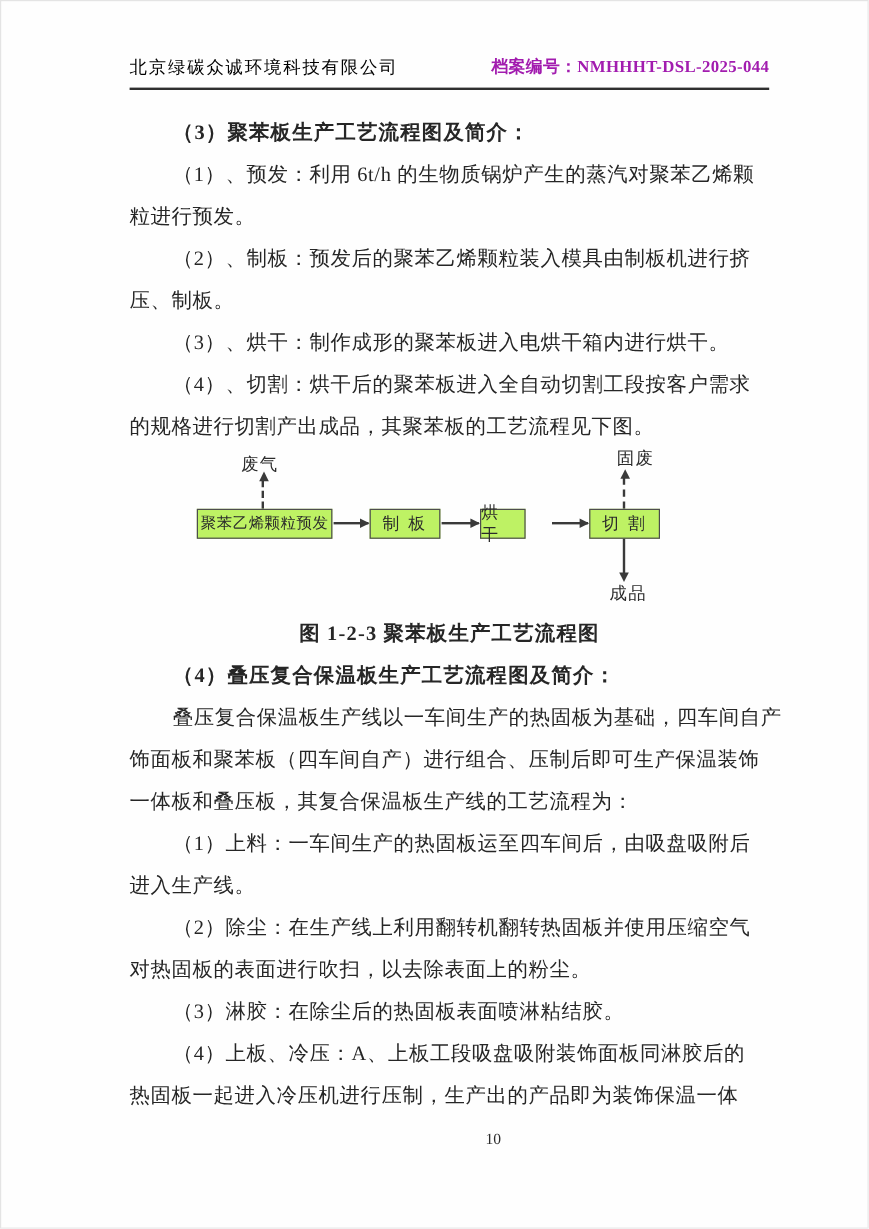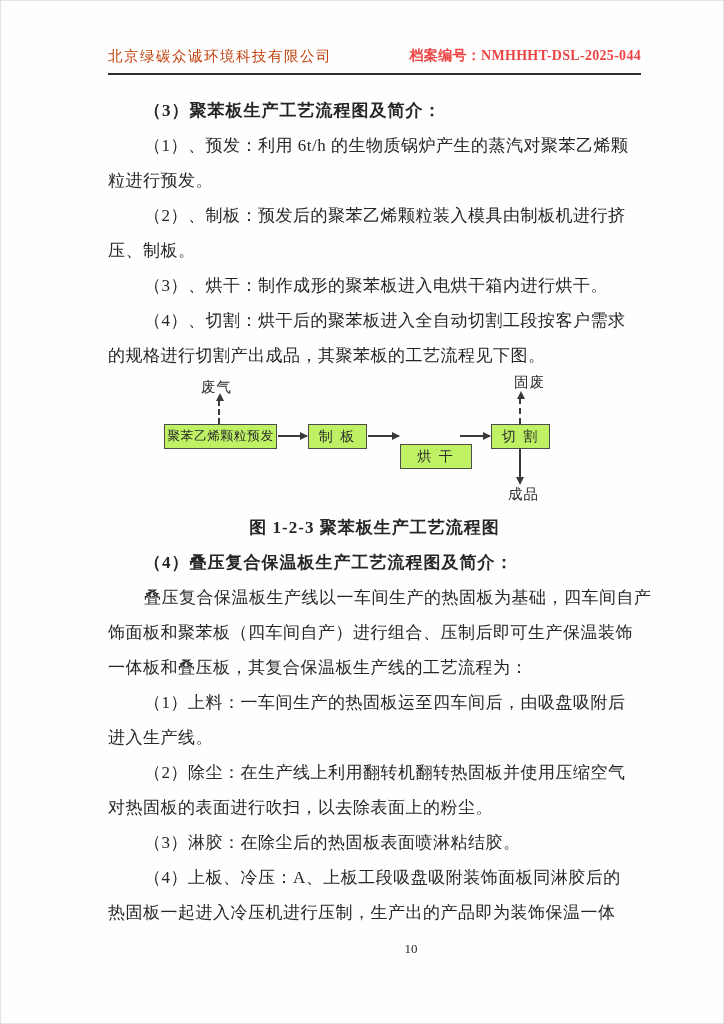--- a/index.html
+++ b/index.html
@@ -16,24 +16,24 @@
     border:1px solid #e4e4e4;
     background:#fefefe;
   }
   
   .header{
     position:absolute;left:107px;top:46px;width:533px;height:26px;
     border-bottom:2px solid #2f2f2f;
     display:flex;justify-content:space-between;align-items:flex-start;
   }
   .header .company{
-    font-size:14.5px;letter-spacing:1.5px;color:#c2410c;
+    font-size:14.5px;letter-spacing:1.5px;color:#000000;
   }
   .header .archive{
-    font-size:14px;font-weight:700;color:#ef4444;letter-spacing:0.3px;
+    font-size:14px;font-weight:700;color:#a21caf;letter-spacing:0.3px;
     white-space:nowrap;
   }
   
   .column{
     position:absolute;left:107px;top:92px;width:533px;
   }
   .tline{
     height:35px;line-height:35px;font-size:17px;letter-spacing:0.5px;
     white-space:nowrap;overflow:visible;
   }
@@ -123,21 +123,21 @@
       <div class="dlabel" style="left:93px;top:5px;">废气</div>
       <div class="vdash" style="left:110px;top:27px;height:24px;"></div>
 
       <div class="dlabel" style="left:406px;top:0px;">固废</div>
       <div class="vdash" style="left:411px;top:25px;height:26px;"></div>
 
       <div class="dbox wide" style="left:56px;top:51px;width:113px;">聚苯乙烯颗粒预发</div>
       <div class="harrow" style="left:170px;top:62px;width:29px;"></div>
       <div class="dbox sm" style="left:200px;top:51px;width:59px;">制 板</div>
       <div class="harrow" style="left:260px;top:62px;width:31px;"></div>
-      <div class="dbox sm" style="left:292px;top:51px;width:72px;margin-top:20px;">烘 干</div>
+      <div class="dbox sm" style="left:292px;top:51px;width:38px;">烘 干</div>
       <div class="harrow" style="left:352px;top:62px;width:30px;"></div>
       <div class="dbox sm" style="left:383px;top:51px;width:59px;">切 割</div>
 
       <div class="vline" style="left:411px;top:76px;height:29px;"></div>
       <div class="dlabel" style="left:400px;top:112px;">成品</div>
     </div>
 
     <div class="caption">图 1-2-3 聚苯板生产工艺流程图</div>
 
     <div id="flow-bottom">

